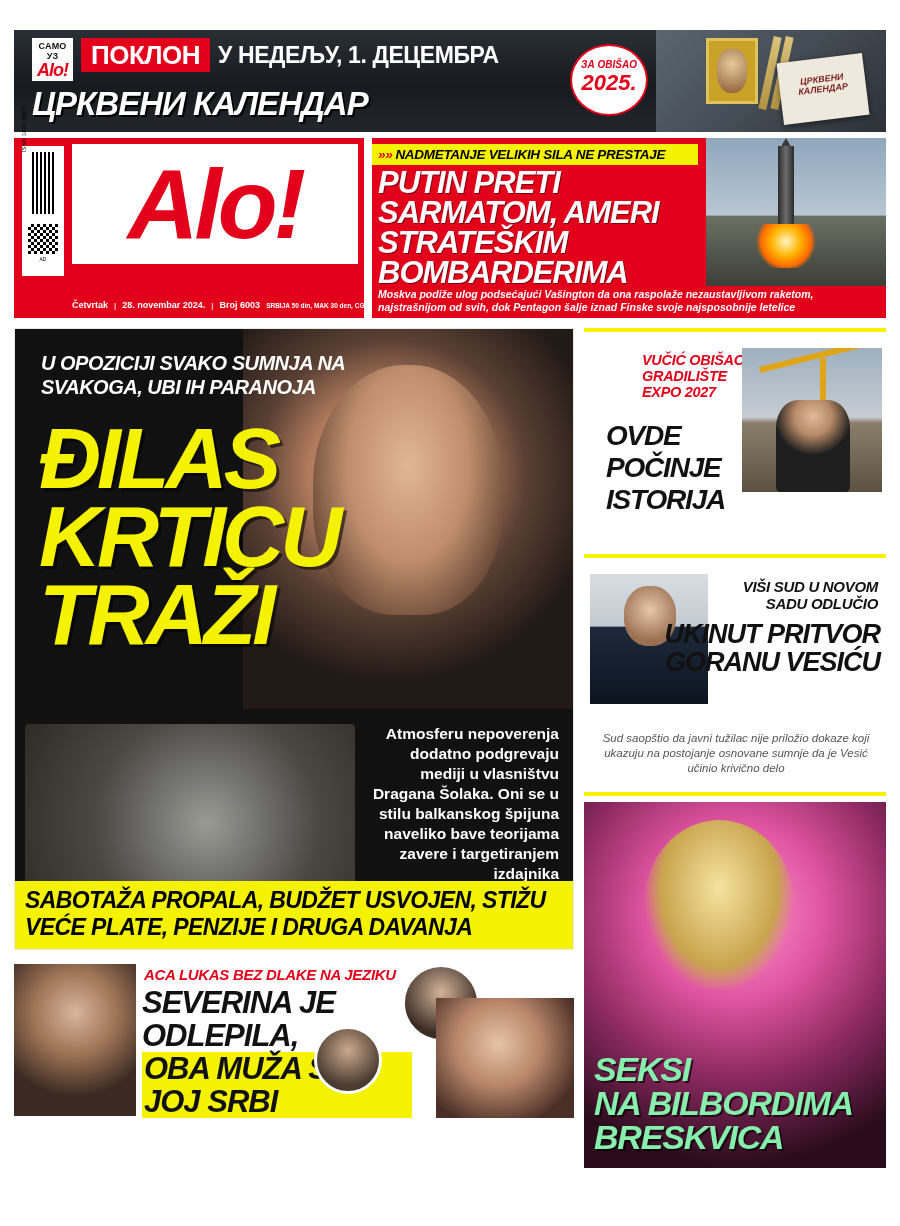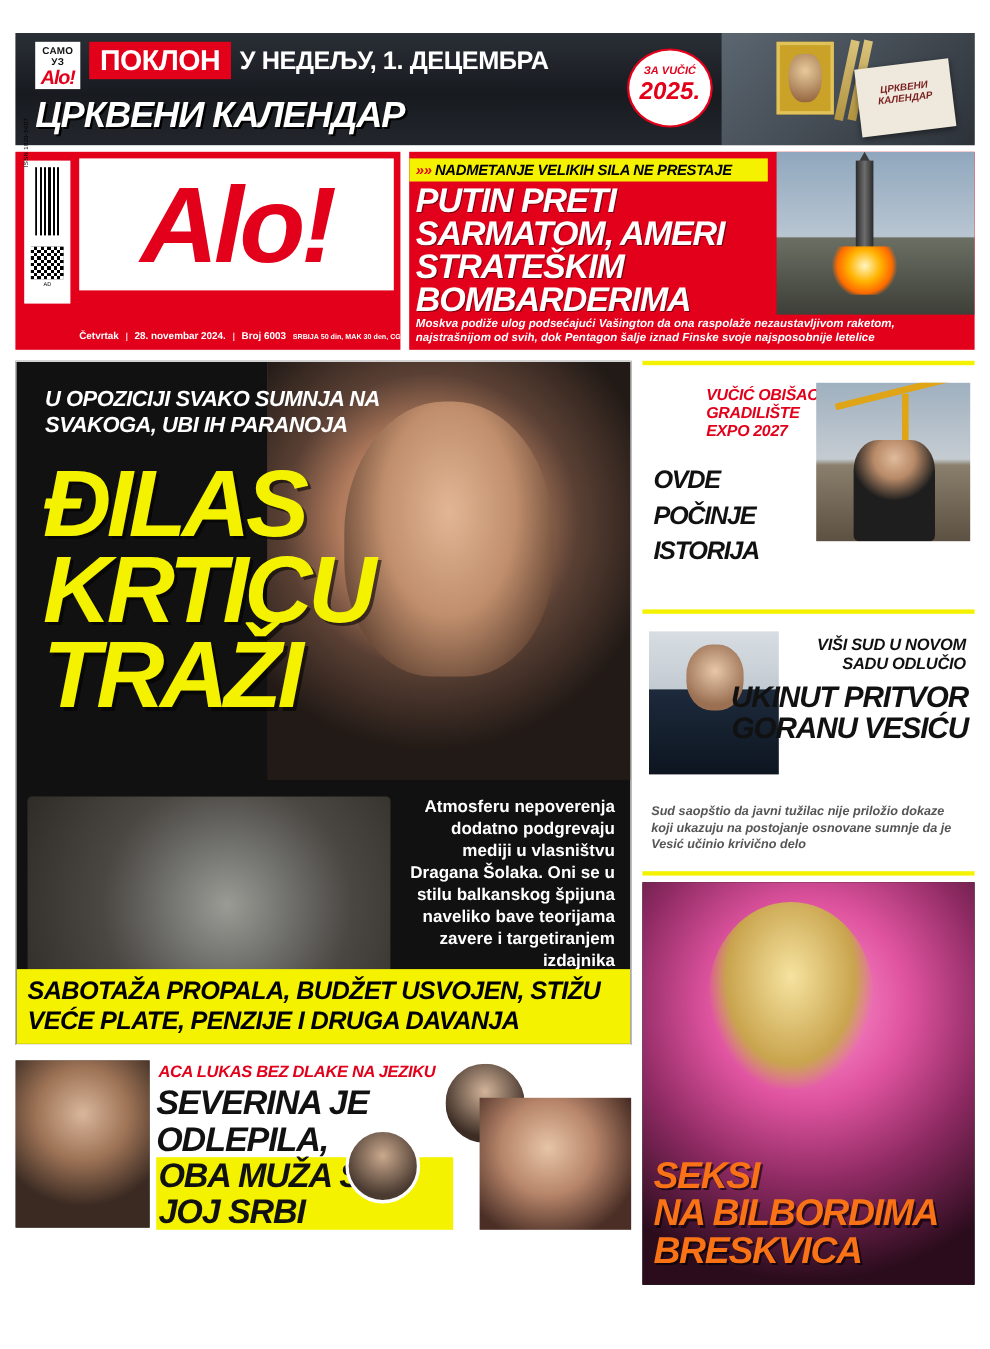--- a/index.html
+++ b/index.html
@@ -488,23 +488,23 @@
     color: #e2001a;
     font-size: 14.5px;
     font-weight: bold;
     font-style: italic;
     line-height: 16px;
     letter-spacing: -.3px;
     margin-left: 48px;
   }
   .vucic-title {
     position: absolute;
-    left: 10px; top: 82px;
+    left: 22px; top: 82px;
     color: #111;
-    font-size: 23px;
+    font-size: 28px;
     font-weight: bold;
     font-style: italic;
     line-height: 32px;
     letter-spacing: -1.2px;
   }
   .vucic-photo {
     position: absolute;
     right: 4px; top: 10px;
     width: 140px; height: 144px;
     background:
@@ -575,23 +575,23 @@
     line-height: 28px;
     text-align: right;
     letter-spacing: -1px;
   }
   .vesic-sub {
     position: absolute;
     left: 8px; right: 6px; bottom: 10px;
     color: #555;
     font-size: 11.5px;
     font-style: italic;
-    font-weight: bold;
+    font-weight: normal;
     line-height: 15px;
-    text-align: left;
+    text-align: center;
   }
 
   .breskvica {
     flex: 1;
     position: relative;
     background: #1a1a1a;
     overflow: hidden;
   }
   .bres-photo {
     position: absolute;
@@ -603,21 +603,21 @@
   .bres-hair {
     position: absolute;
     left: 60px; top: 18px;
     width: 150px; height: 170px;
     background: radial-gradient(ellipse at 50% 40%, #f6e3a0 0%, #c9a44e 55%, rgba(0,0,0,0) 72%);
     border-radius: 50% 50% 40% 40%;
   }
   .bres-title {
     position: absolute;
     left: 10px; bottom: 14px;
-    color: #f97316;
+    color: #86efac;
     font-size: 34px;
     font-weight: bold;
     font-style: italic;
     line-height: 34px;
     letter-spacing: -1.2px;
     text-shadow: 2px 2px 0 rgba(0,0,0,.6);
   }
 </style>
 </head>
 <body>
@@ -631,21 +631,21 @@
           <span>САМО УЗ</span>
           <span class="alo-mini">Alo!</span>
         </div>
         <div class="poklon">ПОКЛОН</div>
         <div class="promo-date">У НЕДЕЉУ, 1. ДЕЦЕМБРА</div>
       </div>
       <div class="kalendar-word">ЦРКВЕНИ КАЛЕНДАР</div>
     </div>
 
     <div class="promo-badge">
-      <div class="b1">ЗА VUČIĆ</div>
+      <div class="b1">ЗА OBIŠAO</div>
       <div class="b2">2025.</div>
     </div>
 
     <div class="promo-art"></div>
     <div class="icon-frame">
       <div class="face"></div>
     </div>
     <div class="pencil p1"></div>
     <div class="pencil p2"></div>
     <div class="cal-book">

